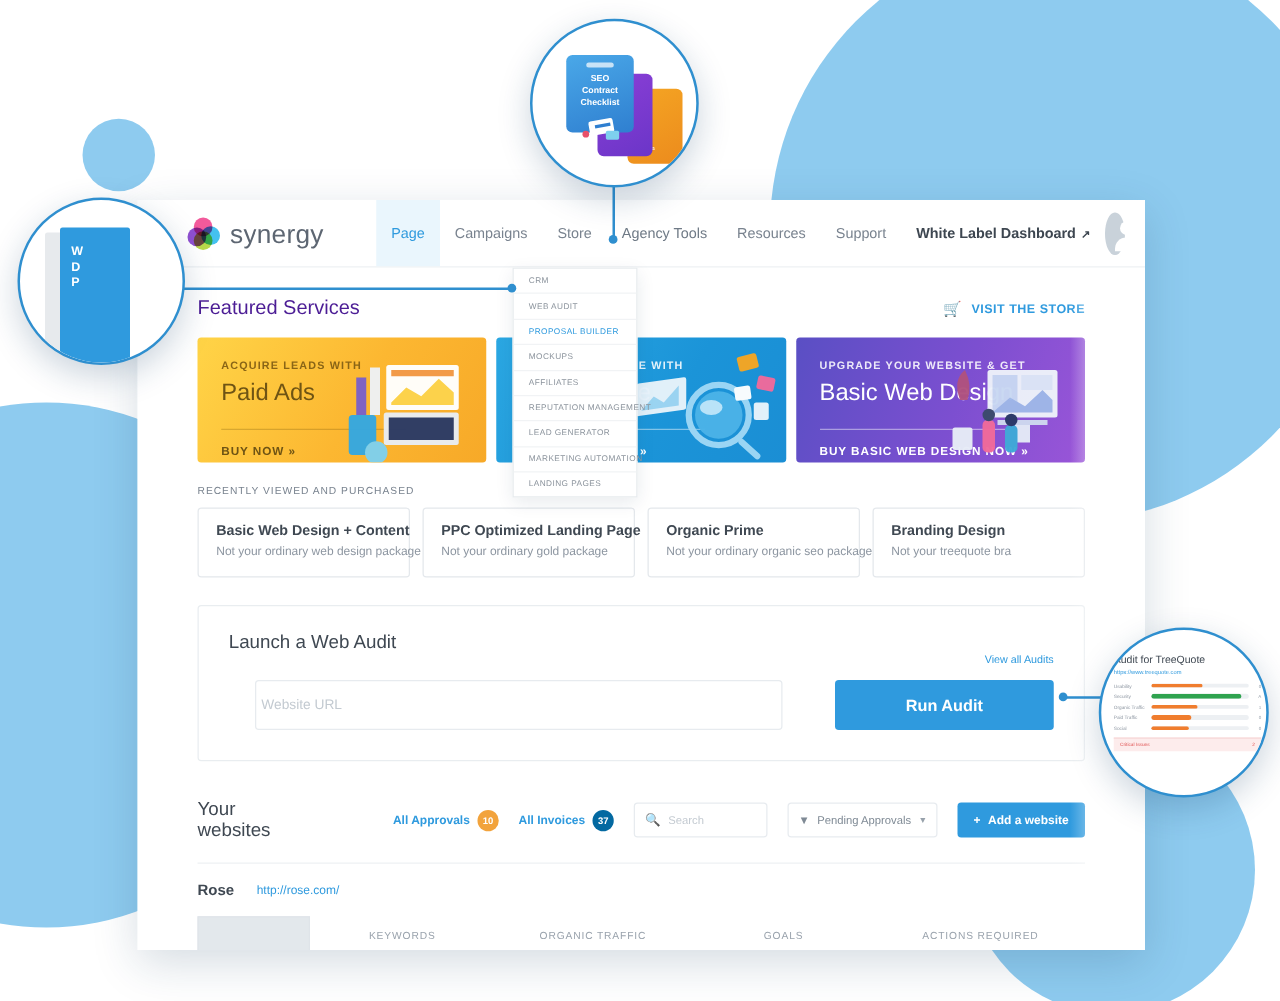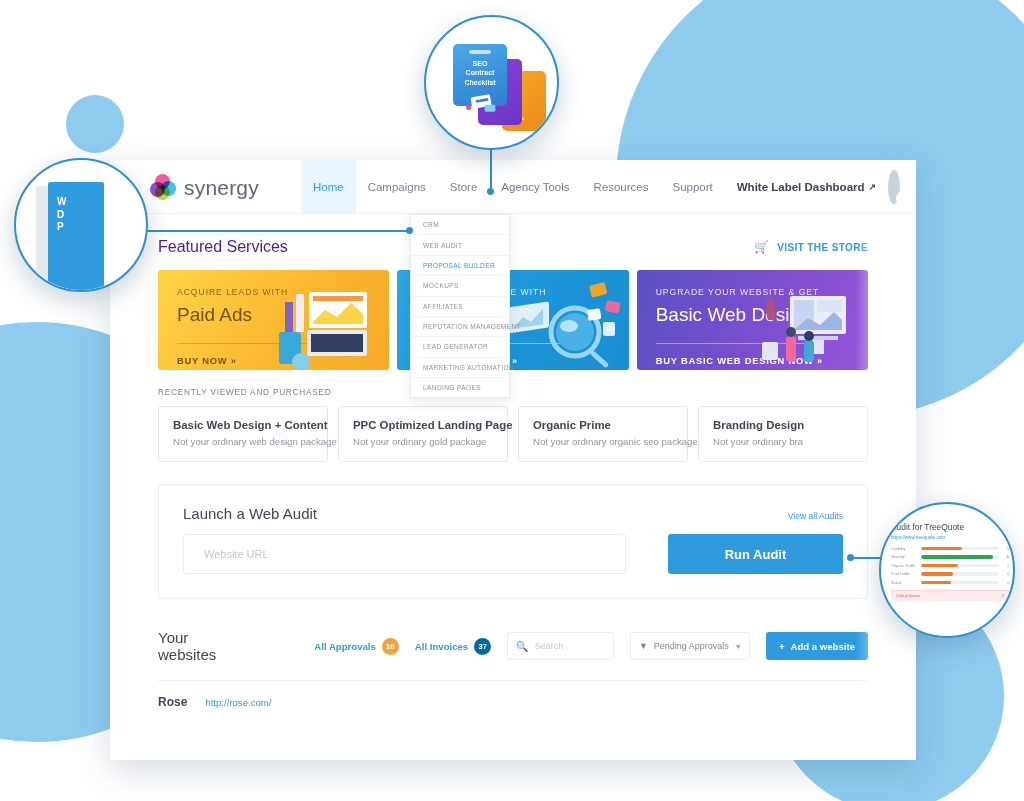--- a/index.html
+++ b/index.html
@@ -94,21 +94,21 @@
 
   
   .promos { display: flex; gap: 8px; margin-top: 14px; }
   .promo {
     flex: 1; height: 100px; border-radius: 3px; position: relative;
     overflow: hidden; padding: 17px 0 0 19px; cursor: pointer;
   }
   .promo.p1 { background: linear-gradient(120deg,#ffd447 0%,#fcb731 55%,#f7a928 100%); }
   .promo.p2 { background: linear-gradient(120deg,#2ba8e3 0%,#1b94d8 60%,#1b8ed4 100%); }
   .promo.p3 { background: linear-gradient(110deg,#5a4fc4 0%,#7c4fd0 55%,#9a55d8 100%); }
-  .promo .kicker { font-size: 8.6px; letter-spacing: .95px; font-weight: normal; }
+  .promo .kicker { font-size: 8.6px; letter-spacing: .95px; font-weight: bold; }
   .promo .head { font-size: 19px; margin-top: 7px; font-weight: normal; }
   .promo.p1 .kicker { color: #8a6516; }
   .promo.p1 .head { color: #6f5414; }
   .promo.p2 .kicker, .promo.p3 .kicker { color: rgba(255,255,255,.88); }
   .promo.p2 .head, .promo.p3 .head { color: #fff; }
   .promo .rule { width: 148px; height: 1px; background: rgba(255,255,255,.45); margin-top: 17px; }
   .promo.p1 .rule { background: rgba(120,85,10,.28); }
   .promo .cta {
     font-size: 9.4px; font-weight: bold; letter-spacing: .75px; margin-top: 11px;
   }
@@ -129,28 +129,29 @@
   }
   .rv-title { font-size: 11.4px; color: #3f4852; font-weight: bold; white-space: nowrap; }
   .rv-sub { font-size: 9.6px; color: #8d96a1; margin-top: 5px; white-space: nowrap; }
   .rv-card.faded { position: relative; }
 
   
   #audit-panel {
     margin-top: 22px; border: 1px solid #e9edf0; border-radius: 3px;
     background: #fff; padding: 20px 24px 24px; position: relative;
   }
-  .audit-top { display: flex; align-items: baseline; }
+  .audit-top { display: flex; align-items: baseline; flex-direction: column; }
   .audit-title { font-size: 15px; color: #3f4852; }
   .audit-link { margin-left: auto; font-size: 8.6px; color: #2f9ade; cursor: pointer; }
   .audit-form { display: flex; gap: 14px; margin-top: 12px; }
   .url-input {
     flex: 1; height: 40px; border: 1px solid #e7ebef; border-radius: 3px;
-    font-size: 11px; color: #b9c1c9; padding: 0 20px; outline: none; background: #fff;
+    font-size: 11px; color: #b9c1c9; padding: 0 4px; outline: none; background: #fff;
     font-family: "Liberation Sans", sans-serif;
+    margin-left: 21px;
   }
   .url-input::placeholder { color: #c3cad1; }
   .run-btn {
     width: 175px; height: 40px; background: #2f9ade; color: #fff; border: none;
     border-radius: 3px; font-size: 13px; font-weight: bold; cursor: pointer;
     font-family: "Liberation Sans", sans-serif;
     margin-left: 28px;
   }
 
   
@@ -280,21 +281,21 @@
         <div class="logo-mark">
           <span class="lm1"></span>
             <span class="lm2"></span>
             <span class="lm3"></span>
             <span class="lm4"></span>
         </div>
         <div class="logo-text">synergy</div>
       </div>
 
       <div class="nav-items">
-        <div class="nav-item active">Home</div>
+        <div class="nav-item active">Page</div>
         <div class="nav-item">Campaigns</div>
         <div class="nav-item">Store</div>
         <div class="nav-item agency-open">Agency Tools</div>
         <div class="nav-item">Resources</div>
         <div class="nav-item">Support</div>
         <div class="nav-item strong">
           <span>White Label Dashboard</span>
           <span class="ext-icon">↗</span>
         </div>
       </div>
@@ -395,21 +396,21 @@
           <div class="rv-card">
             <div class="rv-title">PPC Optimized Landing Page</div>
             <div class="rv-sub">Not your ordinary gold package</div>
           </div>
           <div class="rv-card">
             <div class="rv-title">Organic Prime</div>
             <div class="rv-sub">Not your ordinary organic seo package</div>
           </div>
           <div class="rv-card faded">
             <div class="rv-title">Branding Design</div>
-            <div class="rv-sub">Not your ordinary bra</div>
+            <div class="rv-sub">Not your treequote bra</div>
           </div>
         </div>
 
         <div id="audit-panel">
           <div class="audit-top">
             <div class="audit-title">Launch a Web Audit</div>
             <div class="audit-link">View all Audits</div>
           </div>
           <div class="audit-form">
             <input class="url-input" placeholder="Website URL" style="">
@@ -441,20 +442,27 @@
               <span>+</span>
               <span>Add a website</span>
             </button>
           </div>
 
           <div class="site-row">
             <span class="site-name">Rose</span>
             <span class="site-url">http://rose.com/</span>
           </div>
 
+          <div class="site-cols">
+            <div class="thumb"></div>
+            <div class="col-h" style="width:150px;">KEYWORDS</div>
+            <div class="col-h" style="width:160px;">ORGANIC TRAFFIC</div>
+            <div class="col-h" style="width:150px;">GOALS</div>
+            <div class="col-h" style="width:170px;">ACTIONS REQUIRED</div>
+          </div>
         </div>
 
       </div>
       <div id="rv-fade"></div>
     </div>
   </div>
 
   <div class="callout" id="callout-proposal">
     <div class="doc-back" style="left:20px; top:26px; width:60px; height:108px;"></div>
     <div class="doc-blue" style="left:32px; top:22px; width:56px; height:112px; padding:14px 0 0 9px;">

